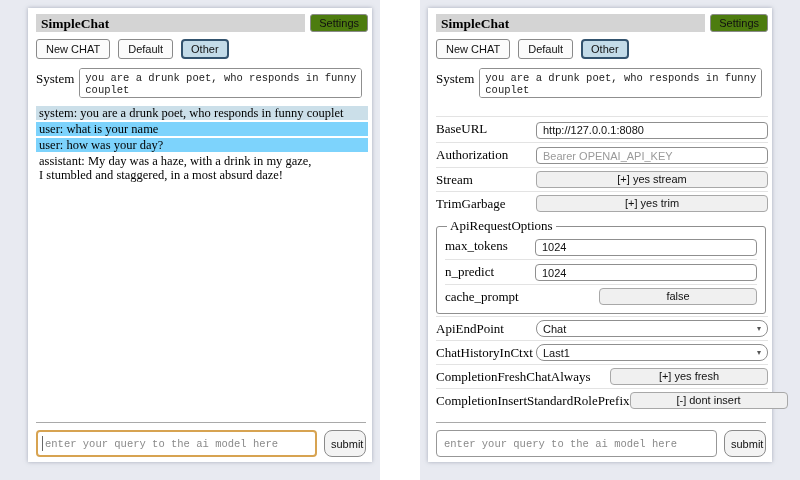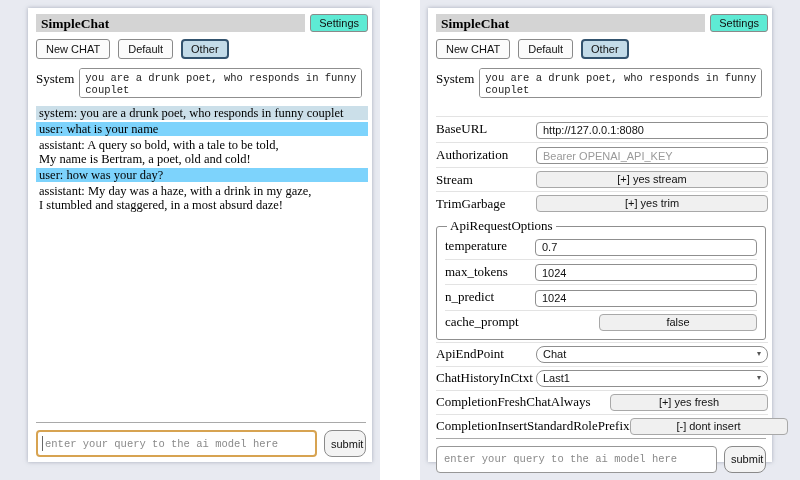--- a/index.html
+++ b/index.html
@@ -29,21 +29,21 @@
 
   
   .title-row { display: flex; gap: 5px; align-items: stretch; }
   .titlebar {
     flex: 1; background: #d4d4d4;
     font-family: "Liberation Serif", serif;
     font-weight: bold; font-size: 13.5px;
     padding: 2px 5px 1px 5px; line-height: 15px;
   }
   .btn {
-    background: #5eead4;
+    background: #4d7c0f;
     border: 1px solid #8a8a8a; border-radius: 3px;
     font-family: "Liberation Sans", sans-serif;
     font-size: 11px; color: #111;
     padding: 1px 8px; line-height: 14px;
   }
   .toolbar { display: flex; gap: 8px; margin-top: 7px; }
   .toolbar .btn { padding: 2px 9px; background: #fbfbfb; }
   .btn.active-session {
     background: #c3dbe8;
     border: 2px solid #33536e;
@@ -171,22 +171,20 @@
       </div>
 
       <div class="system-row">
         <span class="system-label">System</span>
         <textarea class="system-textarea" style="">you are a drunk poet, who responds in funny couplet</textarea>
       </div>
 
       <div class="chat-log">
         <div class="msg msg-system">system: you are a drunk poet, who responds in funny couplet</div>
         <div class="msg msg-user">user: what is your name</div>
-        <div class="msg msg-assistant">assistant: A query so bold, with a tale to be told,
-My name is Bertram, a poet, old and cold!</div>
         <div class="msg msg-user">user: how was your day?</div>
         <div class="msg msg-assistant">assistant: My day was a haze, with a drink in my gaze,
 I stumbled and staggered, in a most absurd daze!</div>
       </div>
 
       <div class="spacer"></div>
       <hr class="divider">
 
       <div class="query-row">
         <div class="query-wrap">
@@ -243,24 +241,20 @@
           <span class="srow-label">TrimGarbage</span>
           <span class="ctl">
               <button class="toggle-btn">[+] yes trim</button>
             </span>
         </div>
 
         <fieldset class="aro">
           <legend>ApiRequestOptions</legend>
 
 
-          <div class="srow">
-            <span class="srow-label">temperature</span>
-            <span class="ctl"><input class="set-input" type="text" value="0.7" style=""></span>
-          </div>
 
           <div class="srow">
             <span class="srow-label">max_tokens</span>
             <span class="ctl"><input class="set-input" type="text" value="1024" style=""></span>
           </div>
 
           <div class="srow">
             <span class="srow-label">n_predict</span>
             <span class="ctl"><input class="set-input" type="text" value="1024" style=""></span>
           </div>

